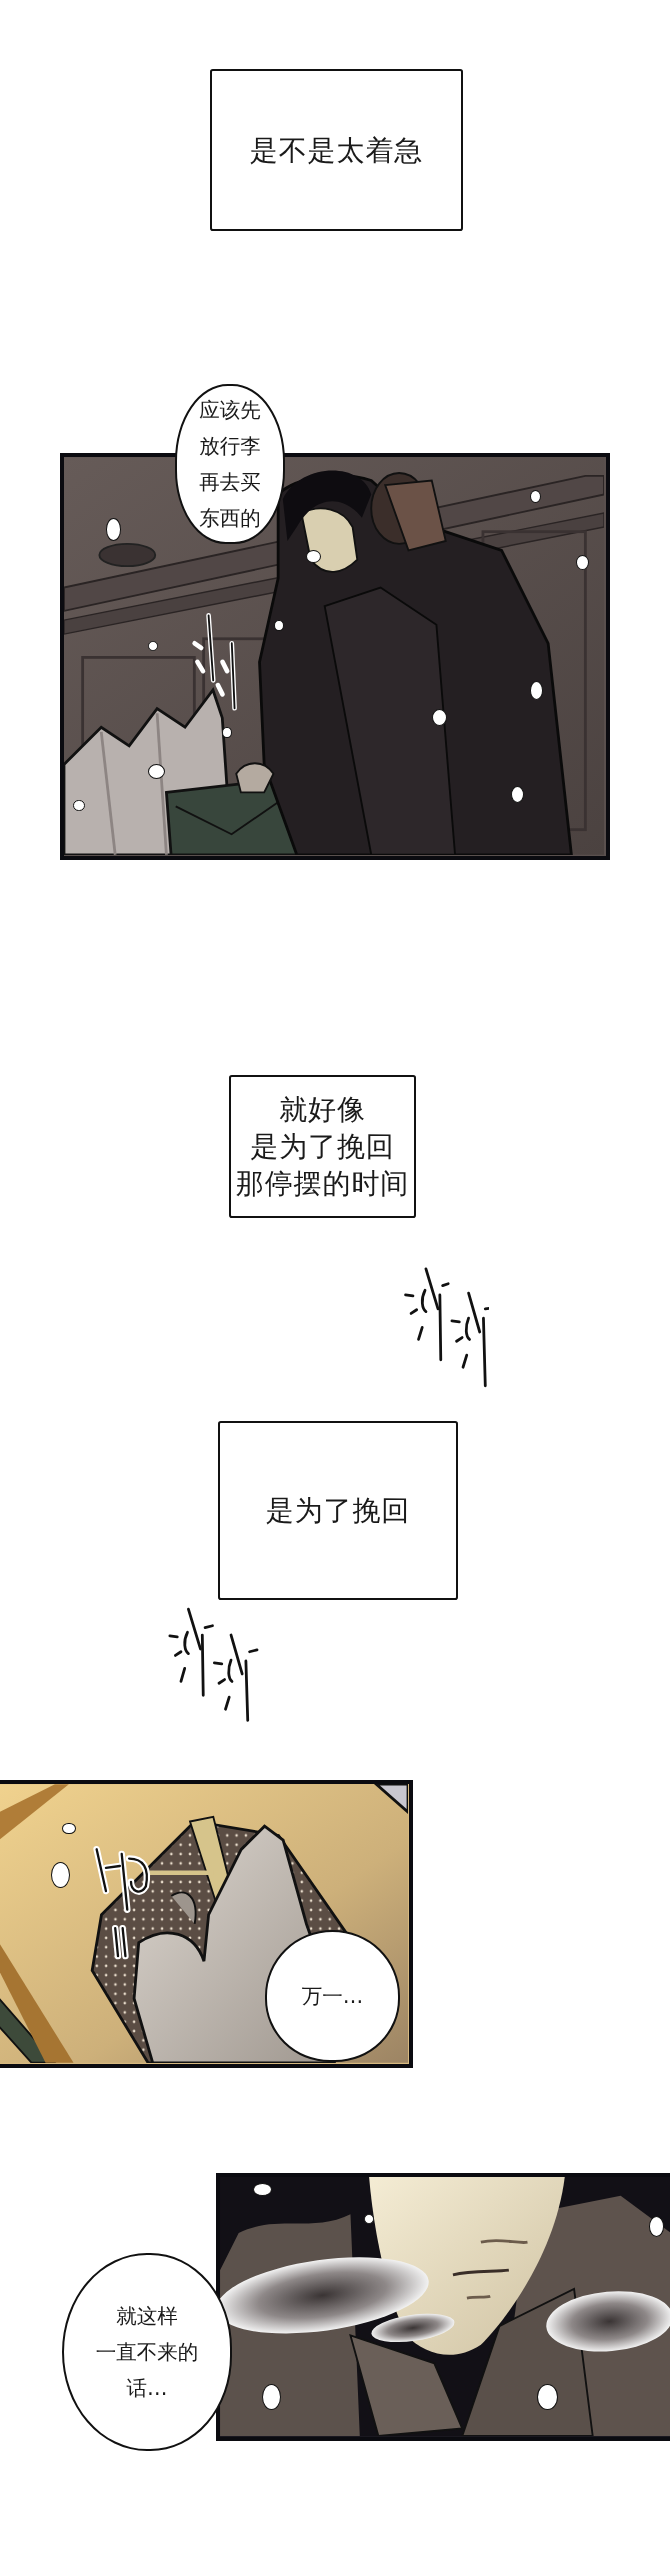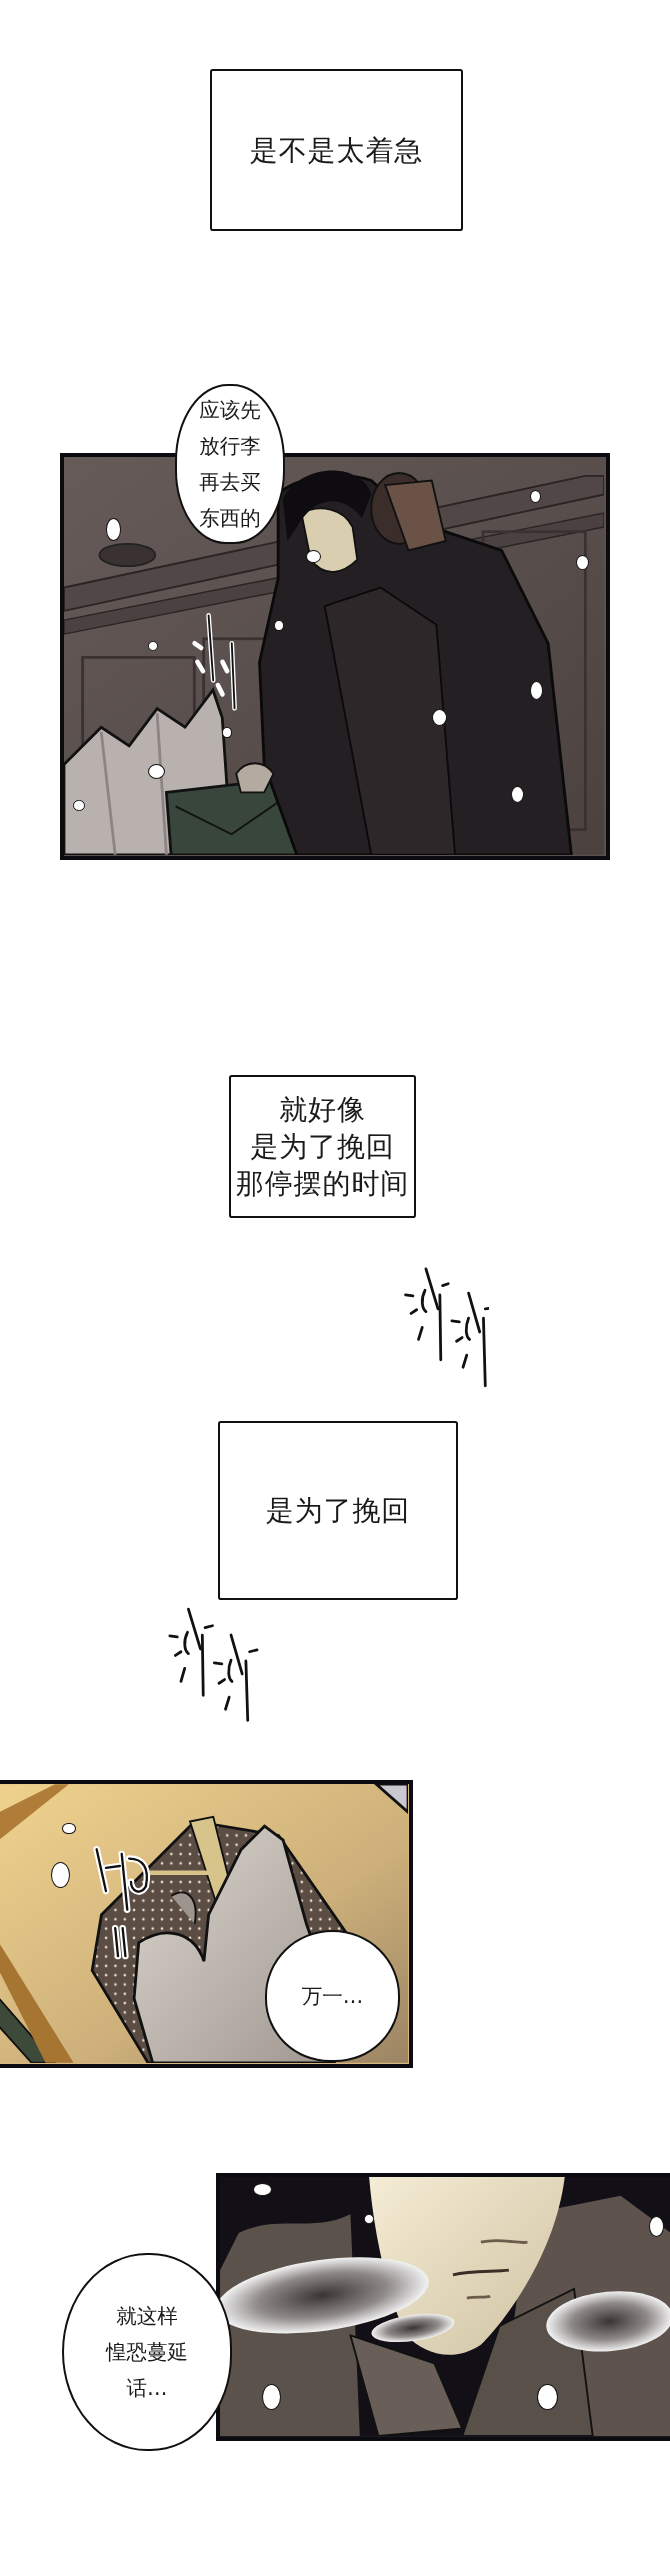--- a/index.html
+++ b/index.html
@@ -236,16 +236,16 @@
   <div class="snow" style="left:42px; top:207px; width:17px; height:24px;"></div>
   <div class="snow" style="left:317px; top:207px; width:18.6px; height:24px;"></div>
 </div>
 
 <div class="bubble" style="left:265px; top:1930px; width:135px; height:132px; border-radius:50% 50% 48% 48%;">
   <span class="bubble-text">万一…</span>
 </div>
 
 <div class="bubble" style="left:62px; top:2253px; width:170px; height:198px; border-radius:50% 48% 48% 50%;">
   <span class="bubble-text">就这样
-惶恐蔓延
+一直不来的
 话…</span>
 </div>
 
 
 </body></html>

